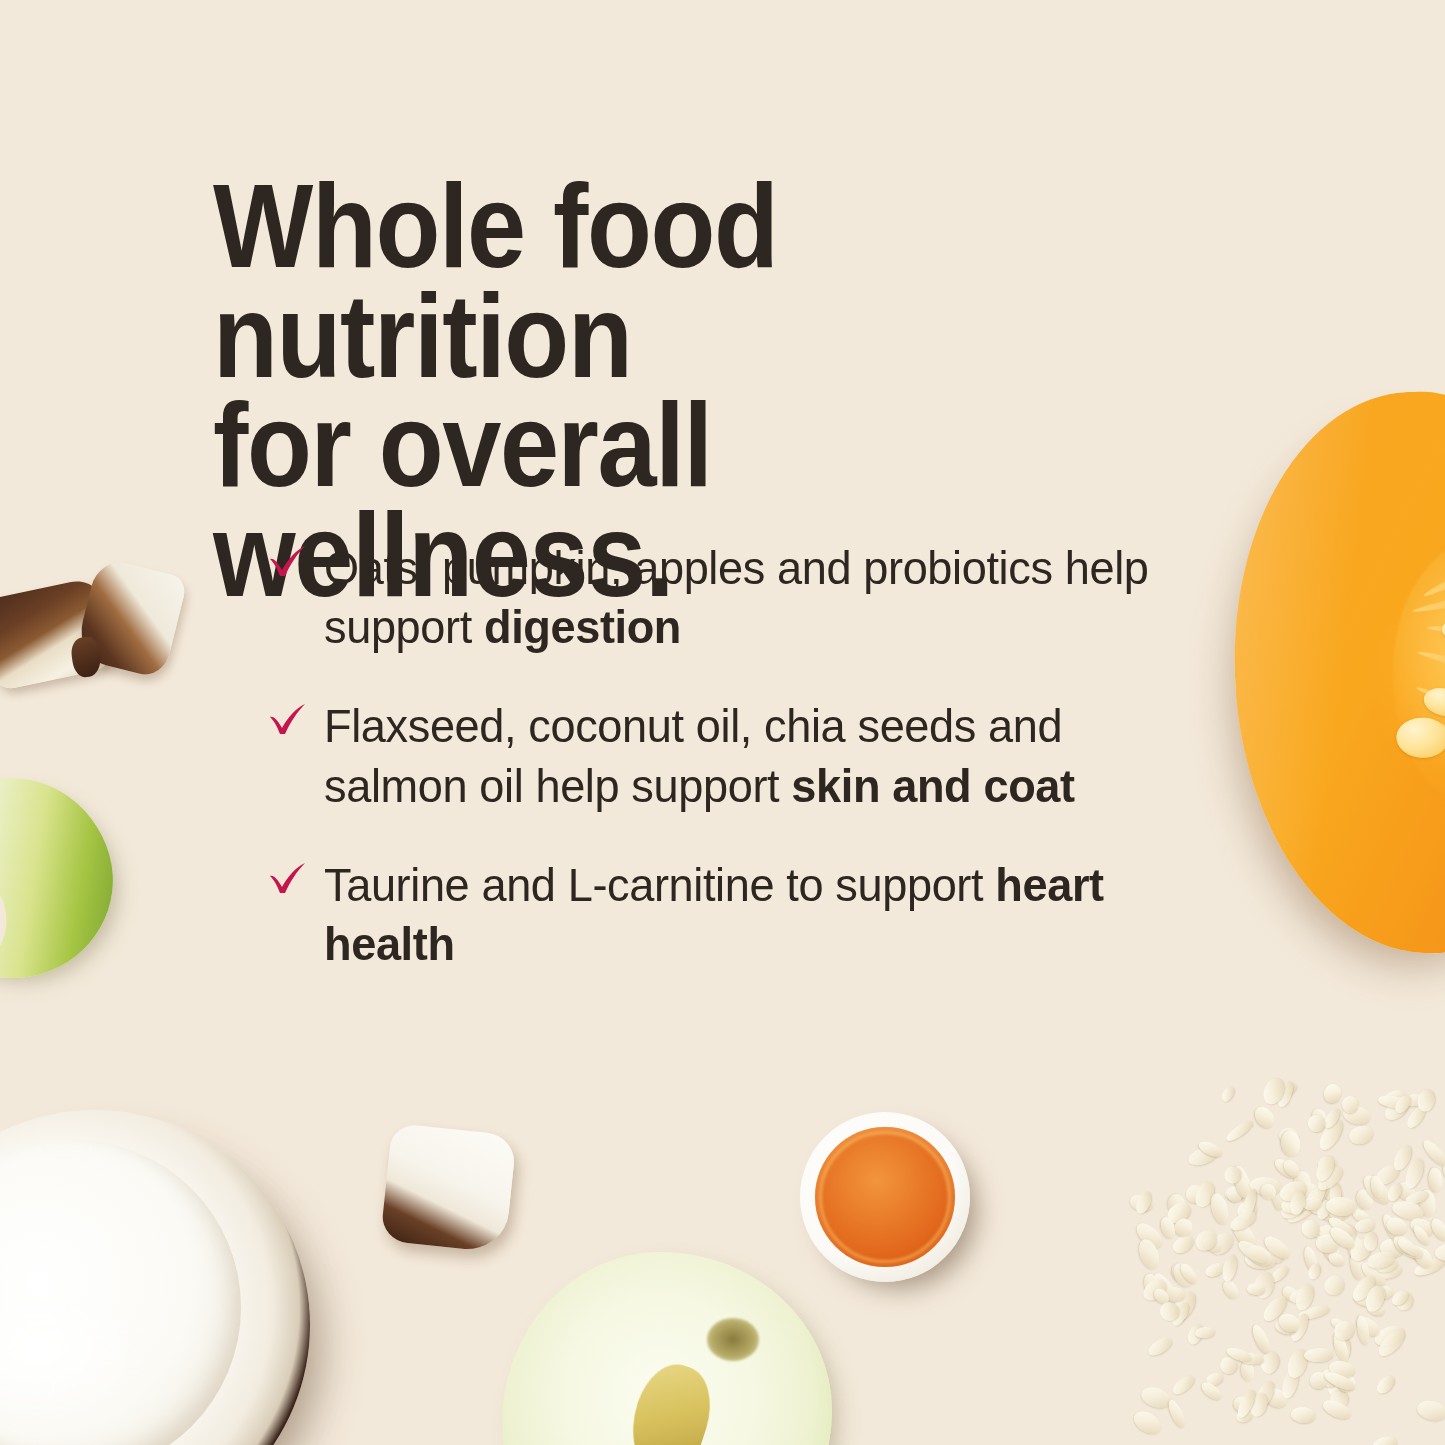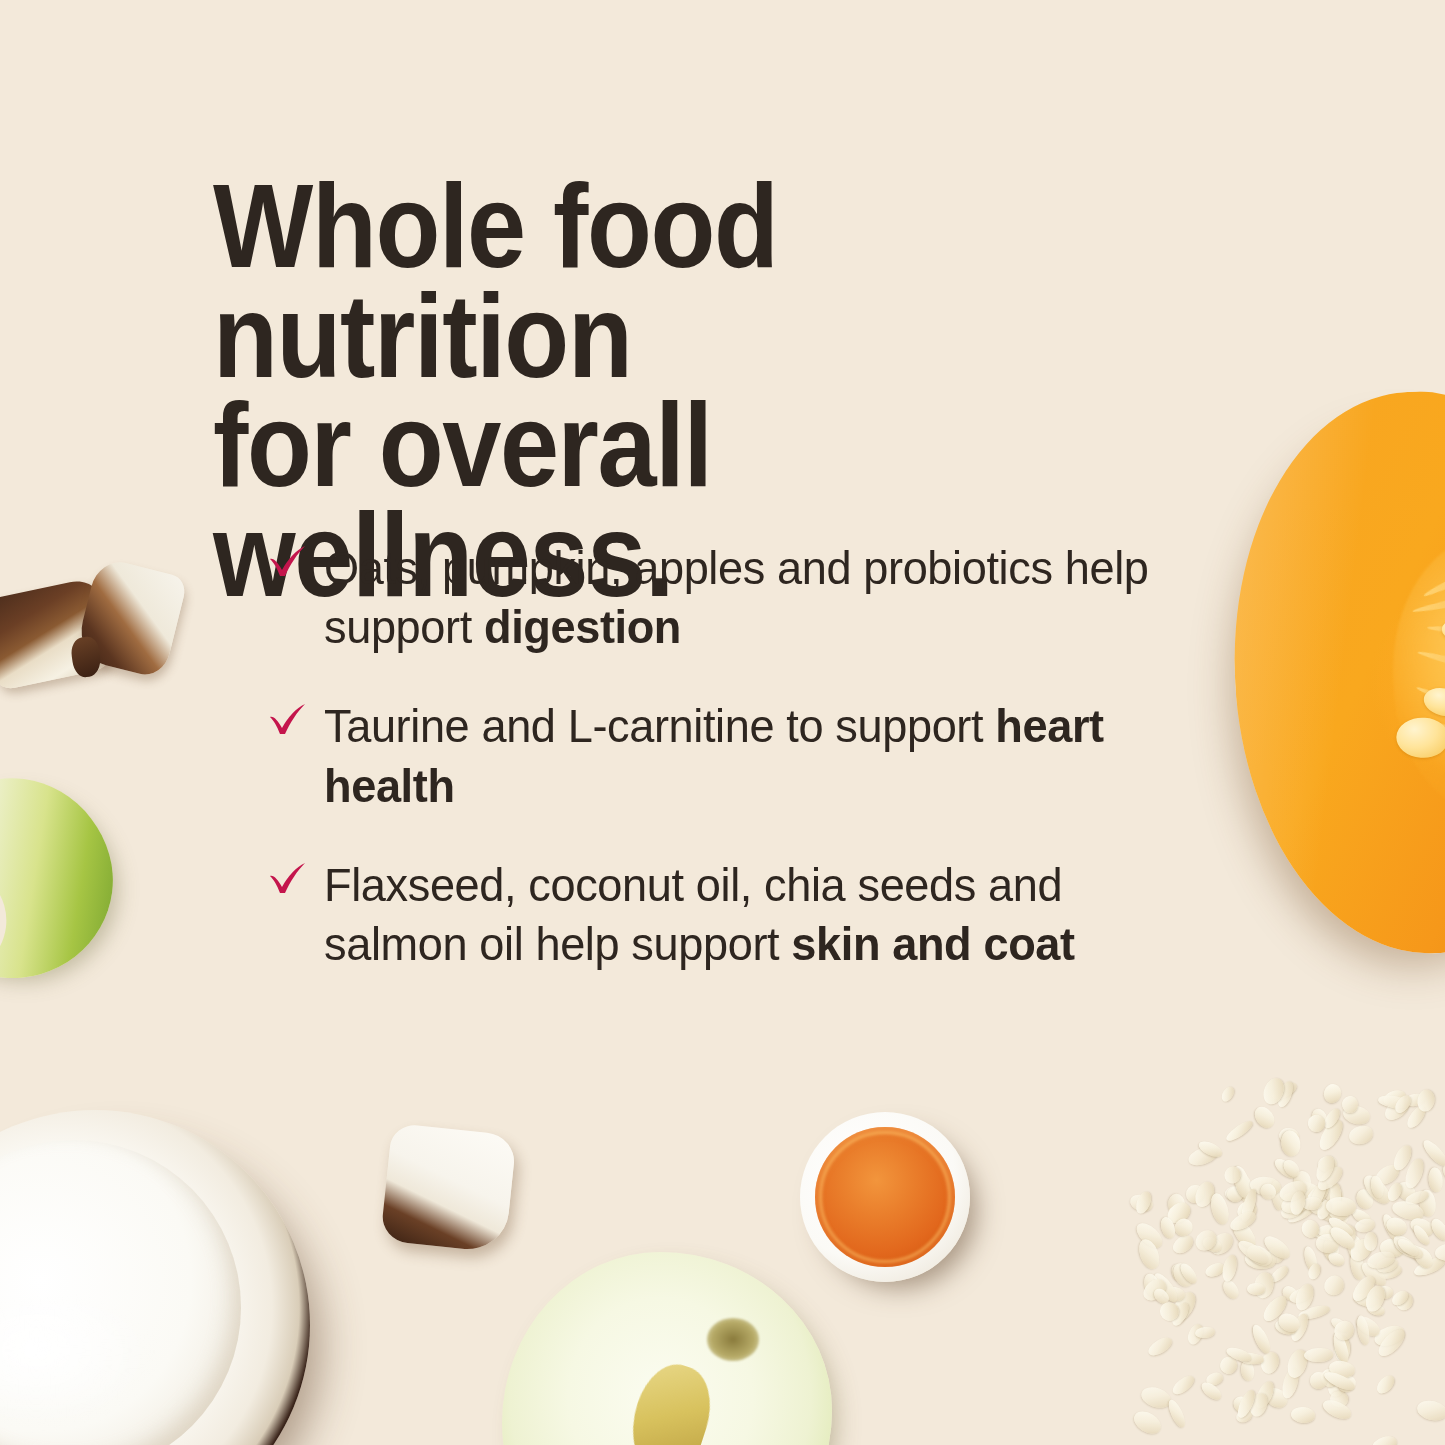--- a/index.html
+++ b/index.html
@@ -540,26 +540,26 @@
             </svg>
           </span>
           <span class="bullet-text"><span>Oats, pumpkin, apples and probiotics help support </span><b>digestion</b></span>
         </li>
         <li class="bullet">
           <span class="check">
             <svg viewBox="0 0 40 34" aria-hidden="true">
               <path d="M2 15 C6 14, 10 19, 14 26 C20 15, 28 6, 37 2 C29 10, 22 21, 17 32 L12 32 C9 24, 6 19, 2 15 Z" fill="currentColor"></path>
             </svg>
           </span>
-          <span class="bullet-text"><span>Taurine and L-carnitine to support </span><b>heart health</b></span>
+          <span class="bullet-text"><span>Flaxseed, coconut oil, chia seeds and salmon oil help support </span><b>skin and coat</b></span>
         </li>
         <li class="bullet">
           <span class="check">
             <svg viewBox="0 0 40 34" aria-hidden="true">
               <path d="M2 15 C6 14, 10 19, 14 26 C20 15, 28 6, 37 2 C29 10, 22 21, 17 32 L12 32 C9 24, 6 19, 2 15 Z" fill="currentColor"></path>
             </svg>
           </span>
-          <span class="bullet-text"><span>Flaxseed, coconut oil, chia seeds and salmon oil help support </span><b>skin and coat</b></span>
+          <span class="bullet-text"><span>Taurine and L-carnitine to support </span><b>heart health</b></span>
         </li>
       </ul>
 
   </div>
 </div>
 
 </body></html>

